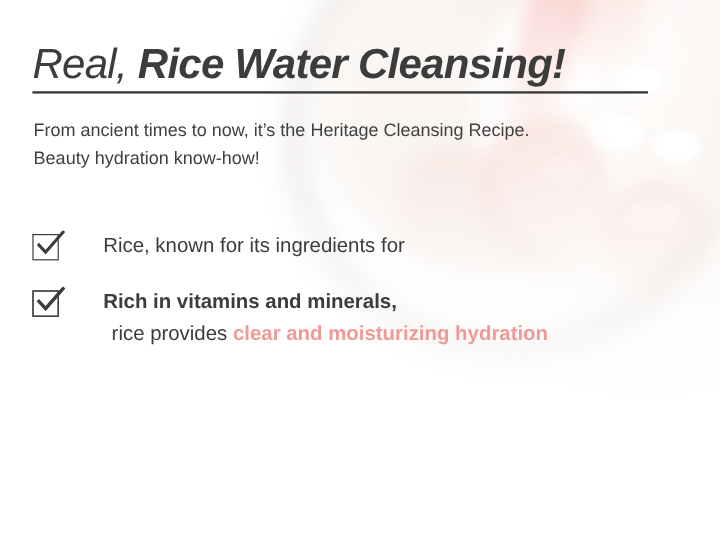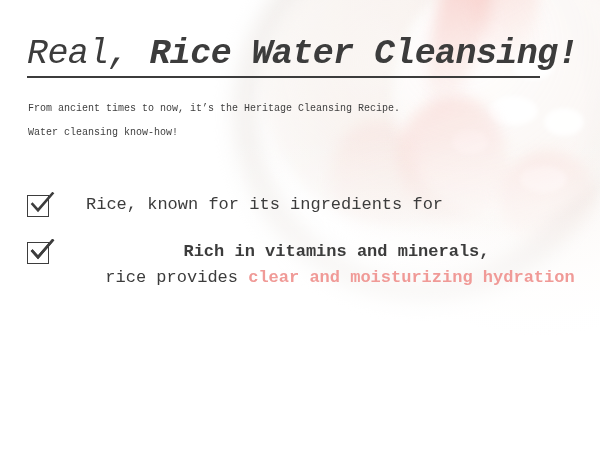--- a/index.html
+++ b/index.html
@@ -7,21 +7,21 @@
     padding: 0;
     background: #ffffff;
   }
 
   #banner {
     position: relative;
     width: 600px;
     height: 450px;
     overflow: hidden;
     background: #ffffff;
-    font-family: Liberation Mono, monospace;
+    font-family: Liberation Sans, sans-serif;
     -webkit-font-smoothing: antialiased;
   }
 
   
   .bg-photo {
     position: absolute;
     inset: 0;
     pointer-events: none;
     overflow: hidden;
   }
@@ -126,40 +126,40 @@
     top: 76px;
     width: 513px;
     height: 2px;
     background: #3c3c3c;
   }
 
   .subtitle {
     position: absolute;
     left: 28px;
     top: 97px;
-    font-size: 10px;
+    font-size: 15px;
     line-height: 24px;
     color: #3f3f3f;
     font-weight: 400;
     white-space: nowrap;
   }
 
   .bullets {
     position: absolute;
     left: 27px;
     top: 192px;
     width: 560px;
   }
 
   .bullet {
     position: relative;
     margin-bottom: 21px;
     padding-left: 48px;
   }
-  .bullet:last-child { margin-bottom: 0; text-align: center; }
+  .bullet:last-child { margin-bottom: 0; }
 
   
   .checkbox {
     position: absolute;
     left: 0;
     top: 3px;
     width: 26px;
     height: 26px;
   }
   .checkbox .box {
@@ -221,21 +221,21 @@
   <div class="content">
 
     <div class="title">
       <span class="t-light">Real,</span>
       <span class="t-bold">Rice Water Cleansing!</span>
     </div>
     <div class="title-underline"></div>
 
     <div class="subtitle">
       <div>From ancient times to now, it’s the Heritage Cleansing Recipe.</div>
-      <div>Water cleansing know-how!</div>
+      <div>Beauty hydration know-how!</div>
     </div>
 
     <div class="bullets">
 
       <div class="bullet">
         <span class="checkbox">
           <span class="box"></span>
           <svg class="tick" viewBox="0 0 26 26">
             <path d="M3.5 12.2 L9 18.2 L23.5 1.5" fill="none" stroke="#3d3d3d" stroke-width="2.6" stroke-linecap="square"></path>
           </svg>

